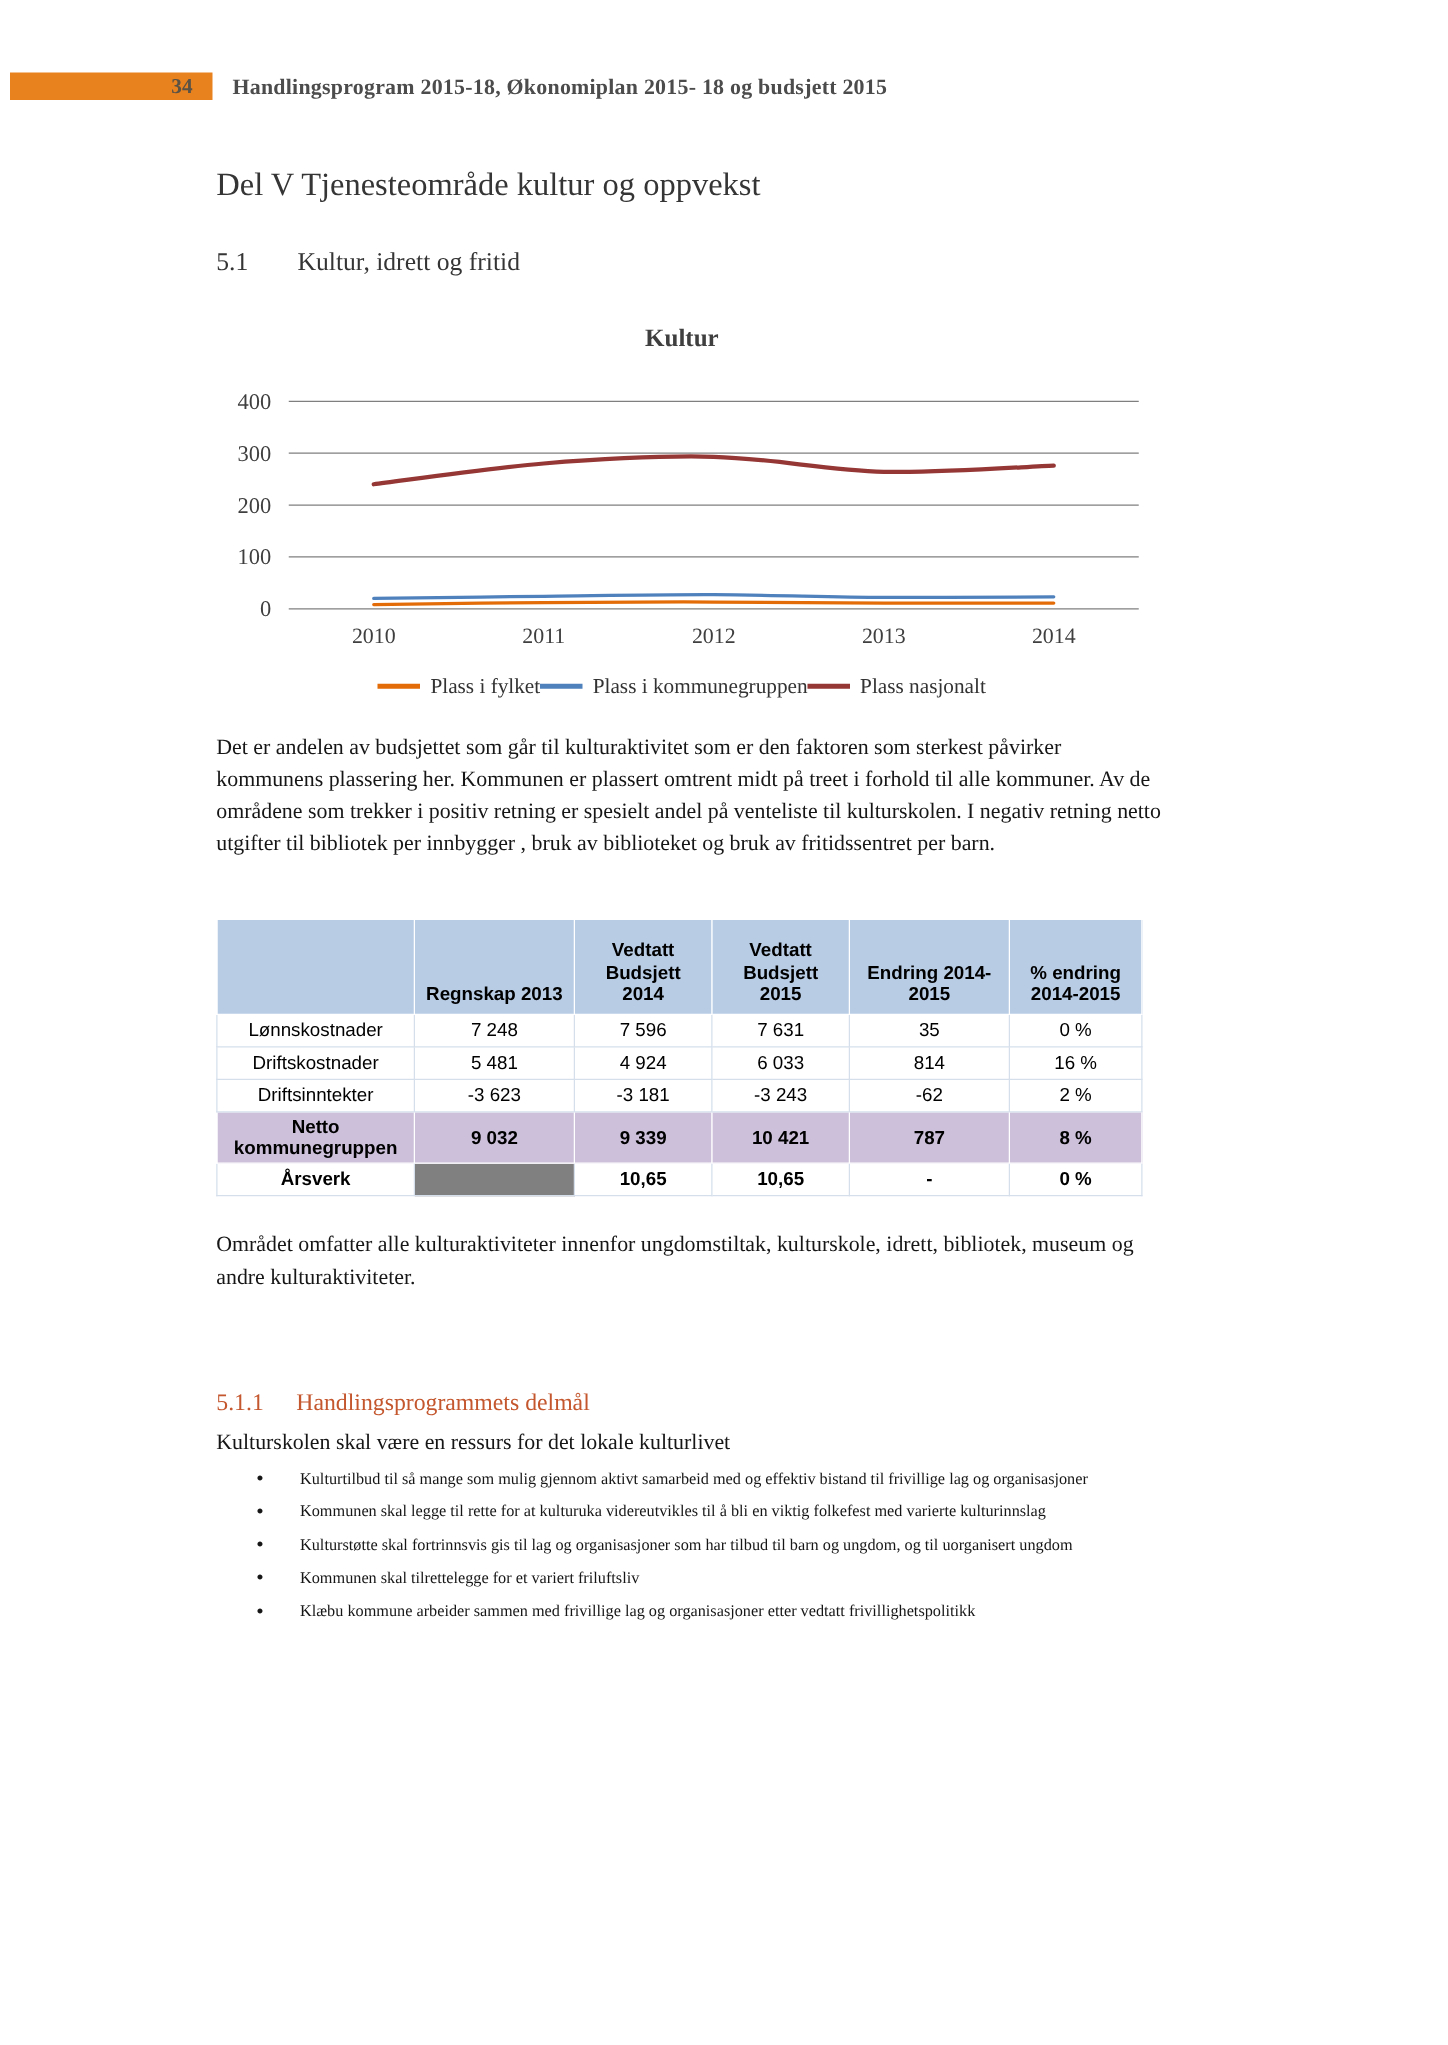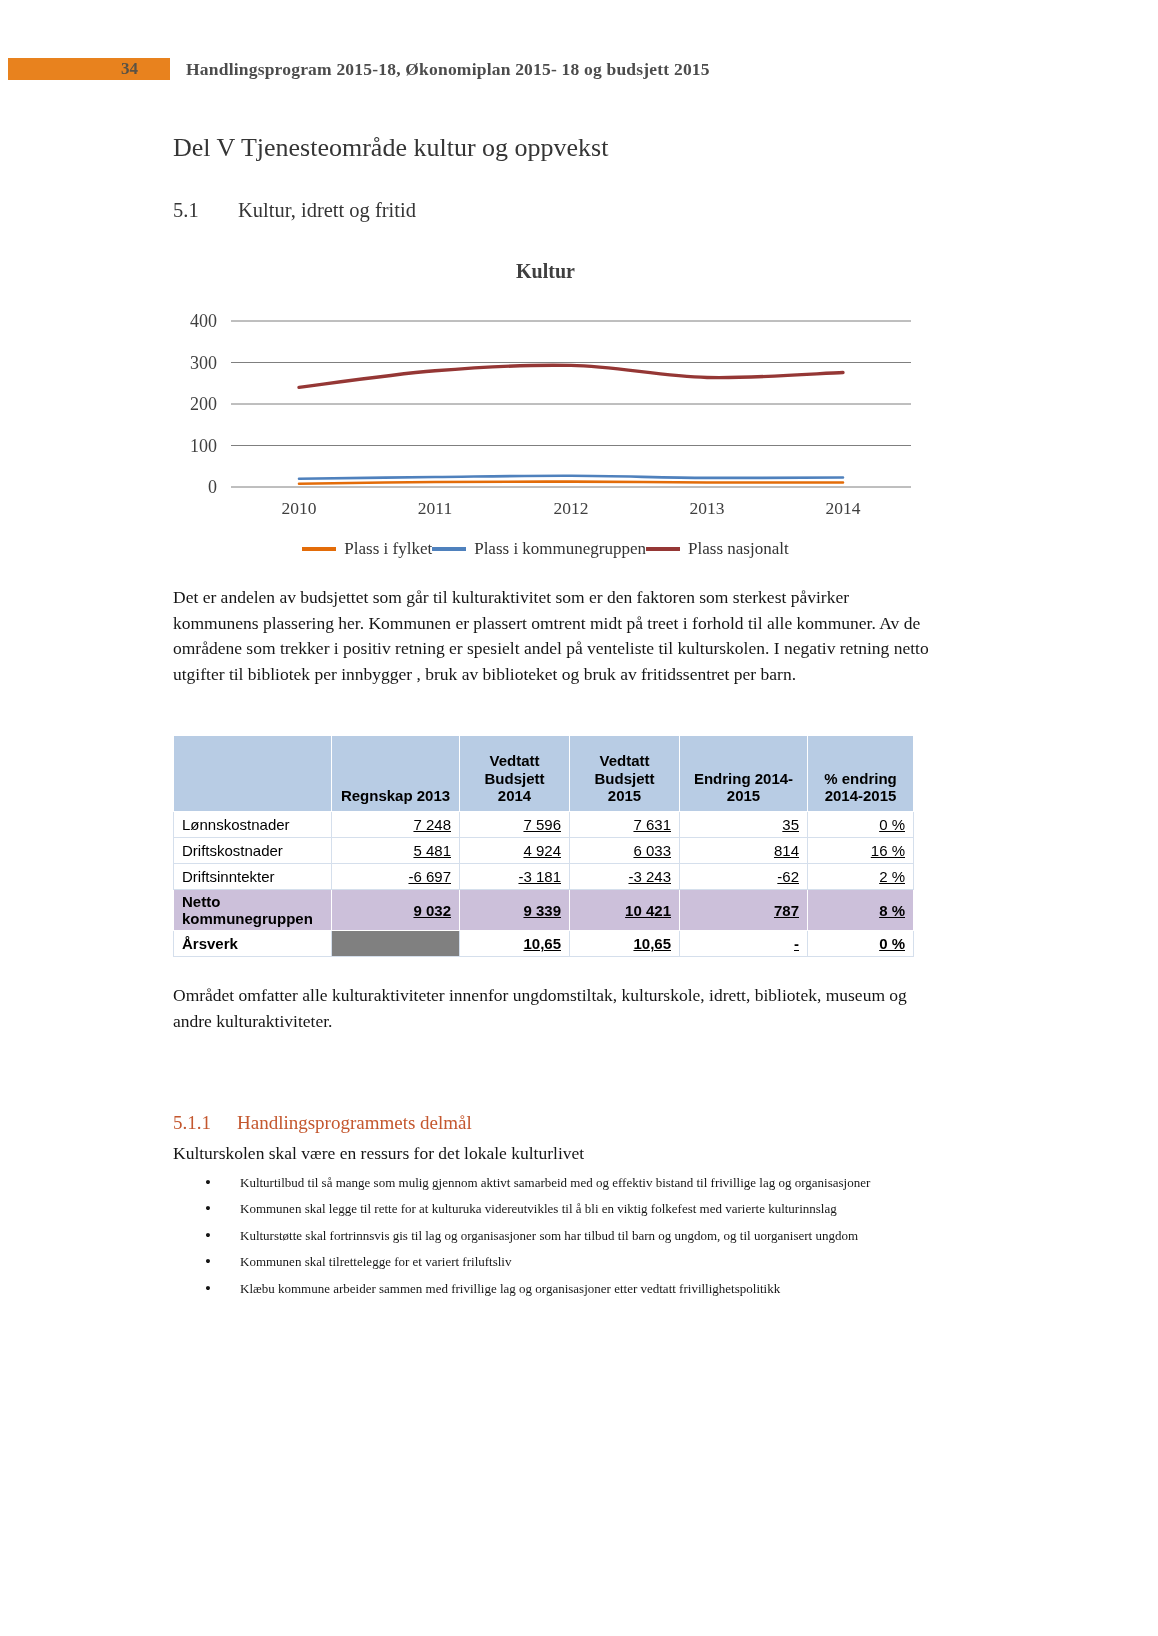--- a/index.html
+++ b/index.html
@@ -21,21 +21,21 @@
     padding-left: 8px;
     height: 24px;
   }
   .page-number-box {
     width: 162px;
     height: 22px;
     background: var(--accent-orange, #E8821E);
     display: flex;
     align-items: center;
     justify-content: flex-end;
-    padding-right: 32px;
+    padding-right: 16px;
   }
   .page-number-box span {
     font-size: 17px;
     font-weight: 700;
     color: var(--page-number-text, #5A5245);
   }
   .header-title {
     margin-left: 16px;
     font-size: 17.5px;
     font-weight: 700;
@@ -109,22 +109,22 @@
     padding: 5px 6px 6px;
     line-height: 1.18;
   }
   table.budget-table td {
     border: 1px solid #D5DFEC;
     background: #ffffff;
     padding: 3px 8px;
     height: 26px;
     vertical-align: middle;
   }
-  table.budget-table td.num { text-align: right; text-decoration: underline; }
-  table.budget-table td.row-label { text-align: left; }
+  table.budget-table td.num { text-align: center; }
+  table.budget-table td.row-label { text-align: center; }
   tr.row-highlight td { background: var(--table-highlight-bg, #CCC0DA); font-weight: 700; border-color: #ffffff; }
   tr.row-bold td { font-weight: 700; }
   td.cell-gray { background: var(--table-gray-cell, #808080) !important; }
   
   h3.subsection-heading {
     margin-top: 78px;
     font-size: 19px;
     font-weight: 400;
     color: var(--heading-orange, #C4572E);
   }
@@ -238,21 +238,21 @@
           <tr>
             <td class="row-label">Driftskostnader</td>
             <td class="num">5 481</td>
             <td class="num">4 924</td>
             <td class="num">6 033</td>
             <td class="num">814</td>
             <td class="num">16 %</td>
           </tr>
           <tr>
             <td class="row-label">Driftsinntekter</td>
-            <td class="num">-6 697</td>
+            <td class="num">-3 623</td>
             <td class="num">-3 181</td>
             <td class="num">-3 243</td>
             <td class="num">-62</td>
             <td class="num">2 %</td>
           </tr>
           <tr class="row-highlight row-bold">
             <td class="row-label">Netto kommunegruppen</td>
             <td class="num">9 032</td>
             <td class="num">9 339</td>
             <td class="num">10 421</td>

